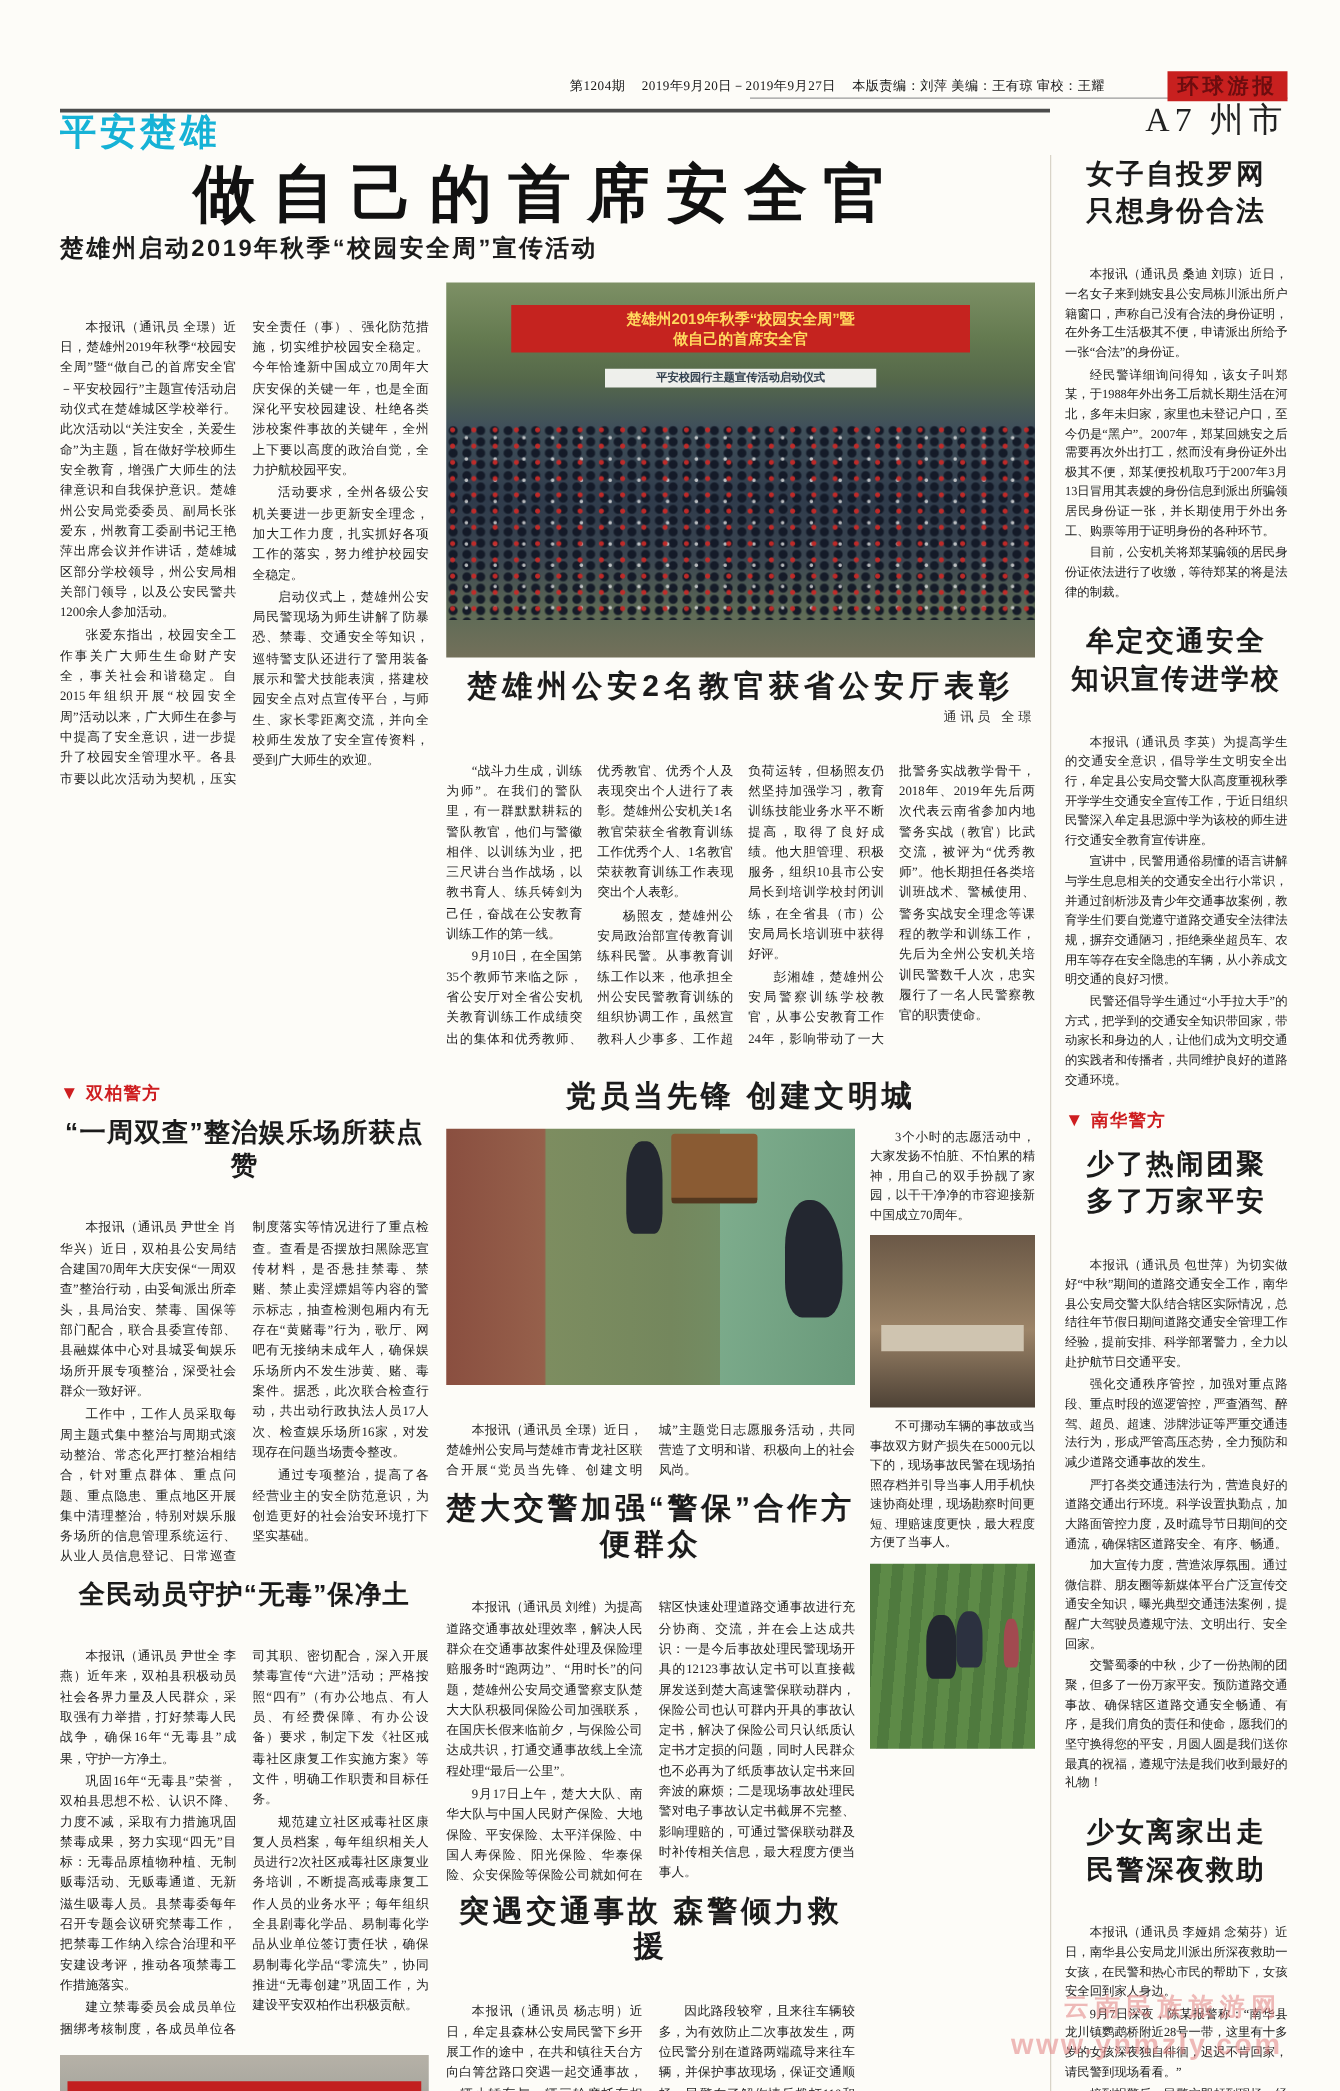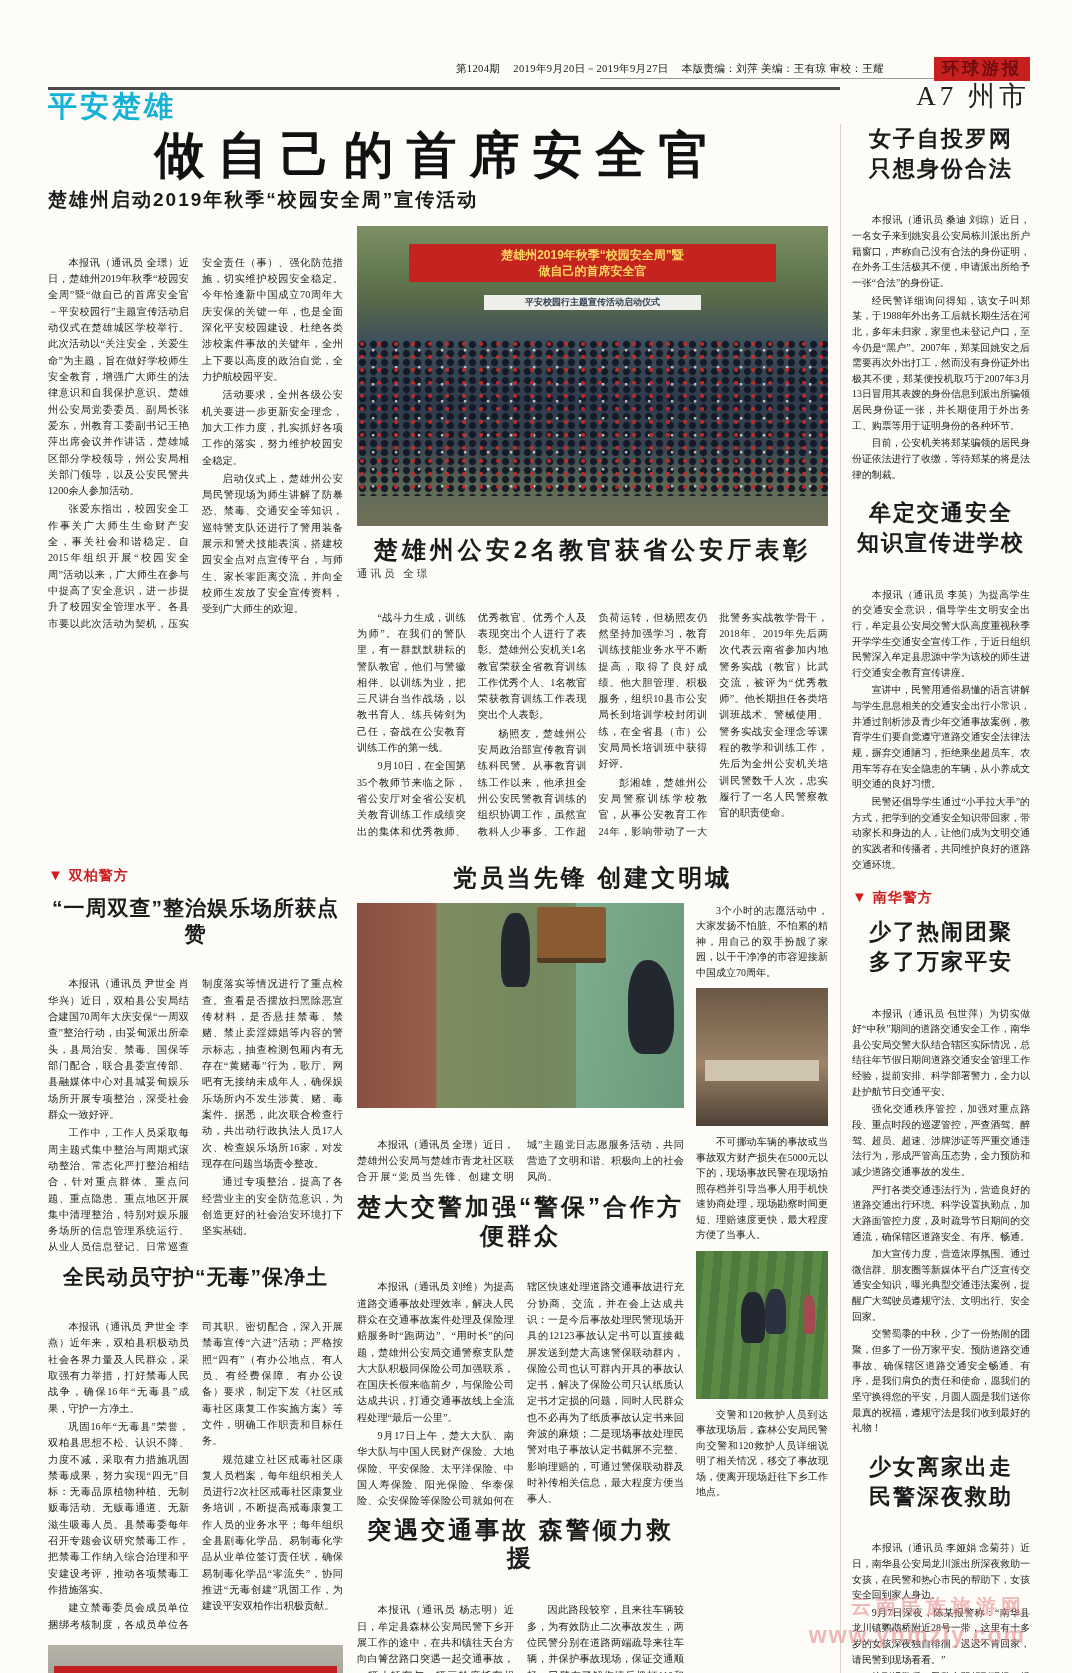--- a/index.html
+++ b/index.html
@@ -27,21 +27,21 @@
   .lead-rail{width:295px;flex:none;min-height:540px;}
   .mid-stack{width:471px;flex:none;}
   
   .body{font:10.2px/1.6 "Liberation Serif",serif;text-align:justify;color:#222;margin-top:29px;}
   .cols2{columns:2;column-gap:13px;}
   .cols4{columns:4;column-gap:12px;}
   .para{margin:0 0 2px;text-indent:2em;}
   .side-body{font:10px/1.55 "Liberation Serif",serif;text-align:justify;color:#222;}
   
   .h-award{font:bold 24px/1.2 "Liberation Sans",sans-serif;text-align:center;letter-spacing:4px;margin:10px 0 2px;}
-  .byline{text-align:left;font:10.5px "Liberation Serif",serif;letter-spacing:3px;margin:2px 0 9px;color:#333;}
+  .byline{text-align:right;font:10.5px "Liberation Serif",serif;letter-spacing:3px;margin:2px 0 9px;color:#333;}
   .marker{color:#ce1e20;font:bold 14px "Liberation Sans",sans-serif;margin:8px 0 10px;letter-spacing:1px;}
   .tri-icon{font-size:15px;margin-right:5px;}
   .h-side{font:bold 21px/1.25 "Liberation Sans",sans-serif;text-align:center;margin:8px 0 8px;letter-spacing:1px;}
   .h-mid{font:bold 24px/1.2 "Liberation Sans",sans-serif;text-align:center;letter-spacing:3px;margin:6px 0 10px;}
   .h-right{font:bold 22px/1.35 "Liberation Sans",sans-serif;text-align:center;letter-spacing:2px;margin:0 0 8px;}
   .row3{display:flex;gap:14px;margin-top:18px;}
   .left-rail-lower{width:295px;flex:none;}
   .mid-lower{width:471px;flex:none;}
   .mid-flex{display:flex;gap:12px;}
   .mid-left{width:327px;flex:none;}
@@ -208,23 +208,20 @@
                 <div class="ph-table"></div>
               </div>
               <div class="side-body">
                   <p class="para">不可挪动车辆的事故或当事故双方财产损失在5000元以下的，现场事故民警在现场拍照存档并引导当事人用手机快速协商处理，现场勘察时间更短、理赔速度更快，最大程度方便了当事人。</p>
                 </div>
               <div class="photo photo-tea">
                 <div class="fig fig-c"></div>
                 <div class="fig fig-d"></div>
                 <div class="fig fig-e"></div>
               </div>
-              <div class="side-body">
-                <p class="para">交警和120救护人员到达事故现场后，森林公安局民警向交警和120救护人员详细说明了相关情况，移交了事故现场，便离开现场赶往下乡工作地点。</p>
-              </div>
             </div>
 
           </div>
         </div>
       </div>
     </main>
 
     <aside class="right-col">
 
       <div class="story">

